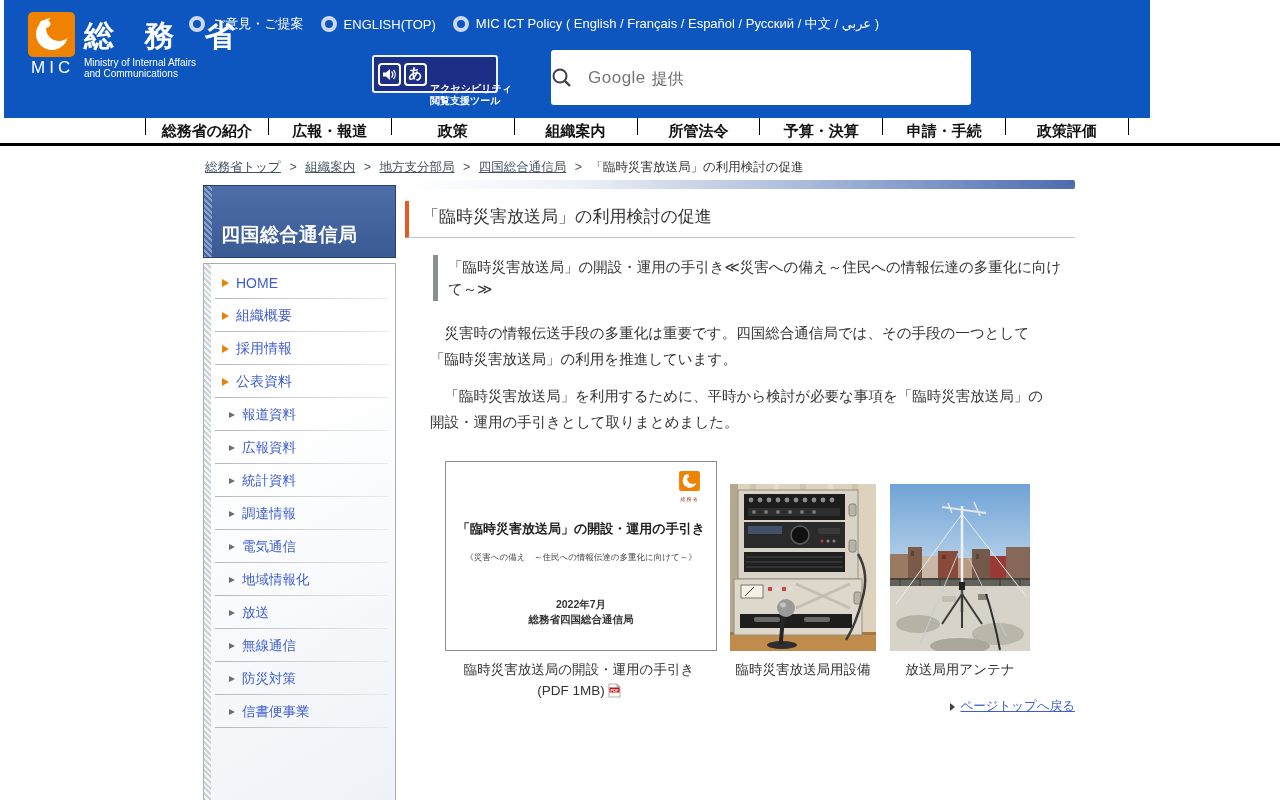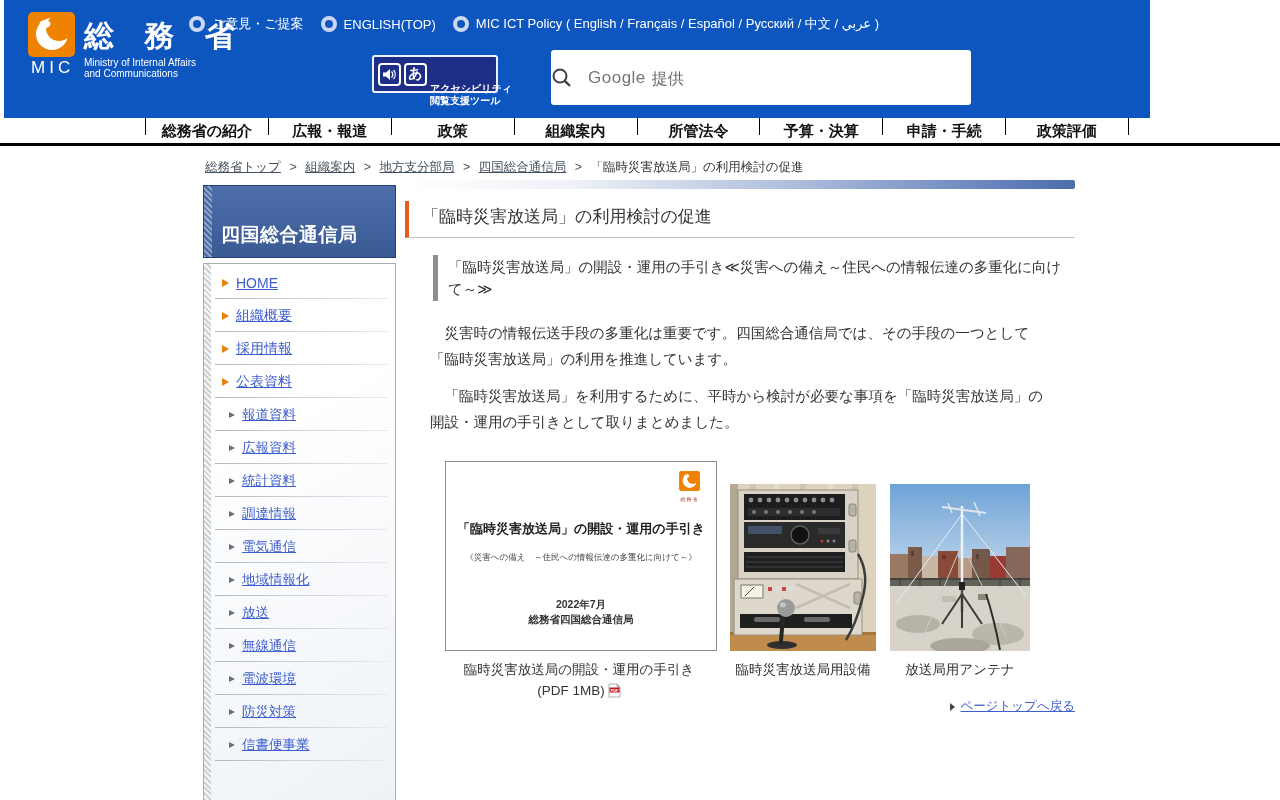--- a/index.html
+++ b/index.html
@@ -47,21 +47,21 @@
     background:linear-gradient(150deg,#ffffff 30%,#eef2f7); border:1px solid #a8adb2; border-bottom:none; }
   .sb-menu::before { content:""; position:absolute; left:0; top:0; bottom:0; width:7px;
     background:repeating-linear-gradient(45deg,#cdd2d7 0 2px,#f4f6f8 2px 4px); }
   .sb-menu ul { list-style:none; position:absolute; left:9px; top:2px; right:1px; }
   .sb-menu li { height:33px; display:flex; align-items:center; position:relative; padding-left:9px; }
   .sb-menu li::after { content:""; position:absolute; left:2px; right:6px; bottom:0; height:1px;
     background:linear-gradient(to right,#b4b8bd,#e9ebee); }
   .sb-menu li.sub { padding-left:16px; }
   .b-top { width:0; height:0; border-left:7px solid #e8820a; border-top:4.5px solid transparent; border-bottom:4.5px solid transparent; margin-right:7px; flex:0 0 auto; }
   .b-sub { width:0; height:0; border-left:6px solid #6b6f74; border-top:3.5px solid transparent; border-bottom:3.5px solid transparent; margin-right:7px; flex:0 0 auto; }
-  .sb-menu a { color:#3e5ecf; text-decoration:underline; font-size:14px; cursor:pointer; }
+  .sb-menu a { color:#3e5ecf; font-size:14px; cursor:pointer; }
   .sb-menu li.sub a { font-size:13.5px; }
   
   .main { position:absolute; left:405px; top:180px; width:670px; height:620px; }
   .gradbar { width:670px; height:9px; border-radius:2px;
     background:linear-gradient(to right,#ffffff,#eef1f7 25%,#a9bada 60%,#5e7bb9 92%,#4d6cab); }
   .ptitle { margin-top:12px; border-left:4px solid #e35c20; border-bottom:1px solid #c0c3c8;
     padding:4px 0 9px 13px; font-size:17px; color:#333; }
   .subt { margin:17px 0 0 28px; width:638px; border-left:5px solid #8a8f94; padding:1px 0 1px 10px;
     font-size:14.5px; line-height:22px; color:#333; }
   .para { margin:19px 0 0 25px; width:615px; font-size:14.5px; line-height:26px; color:#333; }
@@ -220,24 +220,20 @@
       <li class="sub">
           <span class="b-sub"></span>
           <a>放送</a>
         </li>
       <li class="sub">
           <span class="b-sub"></span>
           <a>無線通信</a>
         </li>
       <li class="sub">
           <span class="b-sub"></span>
-          <a>電波環境</a>
-        </li>
-      <li class="sub">
-          <span class="b-sub"></span>
           <a>防災対策</a>
         </li>
       <li class="sub">
           <span class="b-sub"></span>
           <a>信書便事業</a>
         </li>
     </ul>
   </div>
 
   <div class="main">

